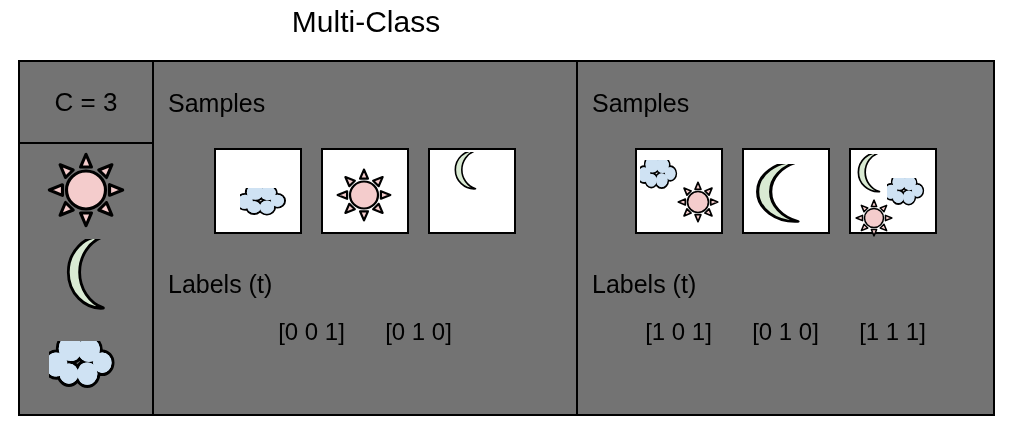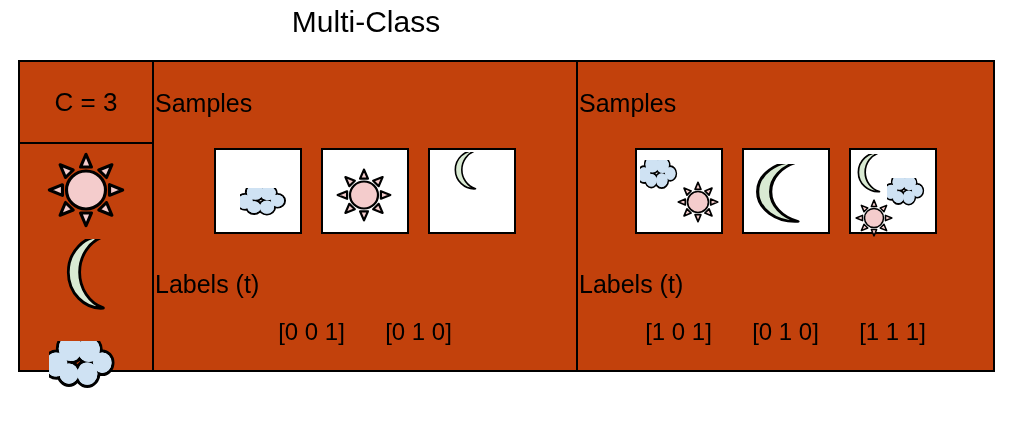--- a/index.html
+++ b/index.html
@@ -9,40 +9,40 @@
     overflow:hidden;
   }
   .panel-title {
     position:absolute; top:5px; font-size:30px; line-height:1.1;
     text-align:center; color:#000000;
   }
   .title-mc { left:154px; width:424px; }
   .title-ml { left:580px; width:413px; }
 
   .diagram {
-    position:absolute; left:18px; top:60px; width:977px; height:312px;
-    border:2px solid #000; box-sizing:border-box; display:flex; background:#c2410c;
+    position:absolute; left:18px; top:60px; width:977px; height:356px;
+    border:2px solid #000; box-sizing:border-box; display:flex; background:#737373;
   }
   .sidebar {
     width:134px; flex:none; border-right:2px solid #000; box-sizing:border-box;
     display:flex; flex-direction:column;
   }
   .c-cell {
     height:82px; border-bottom:2px solid #000; box-sizing:border-box;
     display:flex; align-items:center; justify-content:center;
     font-size:26px;
   }
   .class-list { position:relative; flex:1; }
   .class-list .icon { position:absolute; left:50%; transform:translateX(-50%); }
 
   .panel { position:relative; box-sizing:border-box; }
   .panel-mc { width:424px; flex:none; border-right:2px solid #000; }
   .panel-ml { flex:1; }
 
-  .section-label { position:absolute; left:1px; font-size:25px; line-height:1.15; }
+  .section-label { position:absolute; left:14px; font-size:25px; line-height:1.15; }
   .samples-label { top:27px; }
   .labels-label  { top:208px; }
 
   .row { position:absolute; left:0; right:0; display:flex; justify-content:center; gap:19px; }
   .sample-row { top:86px; }
   .vector-row { top:256px; }
 
   .sample-box {
     width:88px; height:86px; border:2px solid #000; box-sizing:border-box;
     position:relative; background:#fff; overflow:visible;

